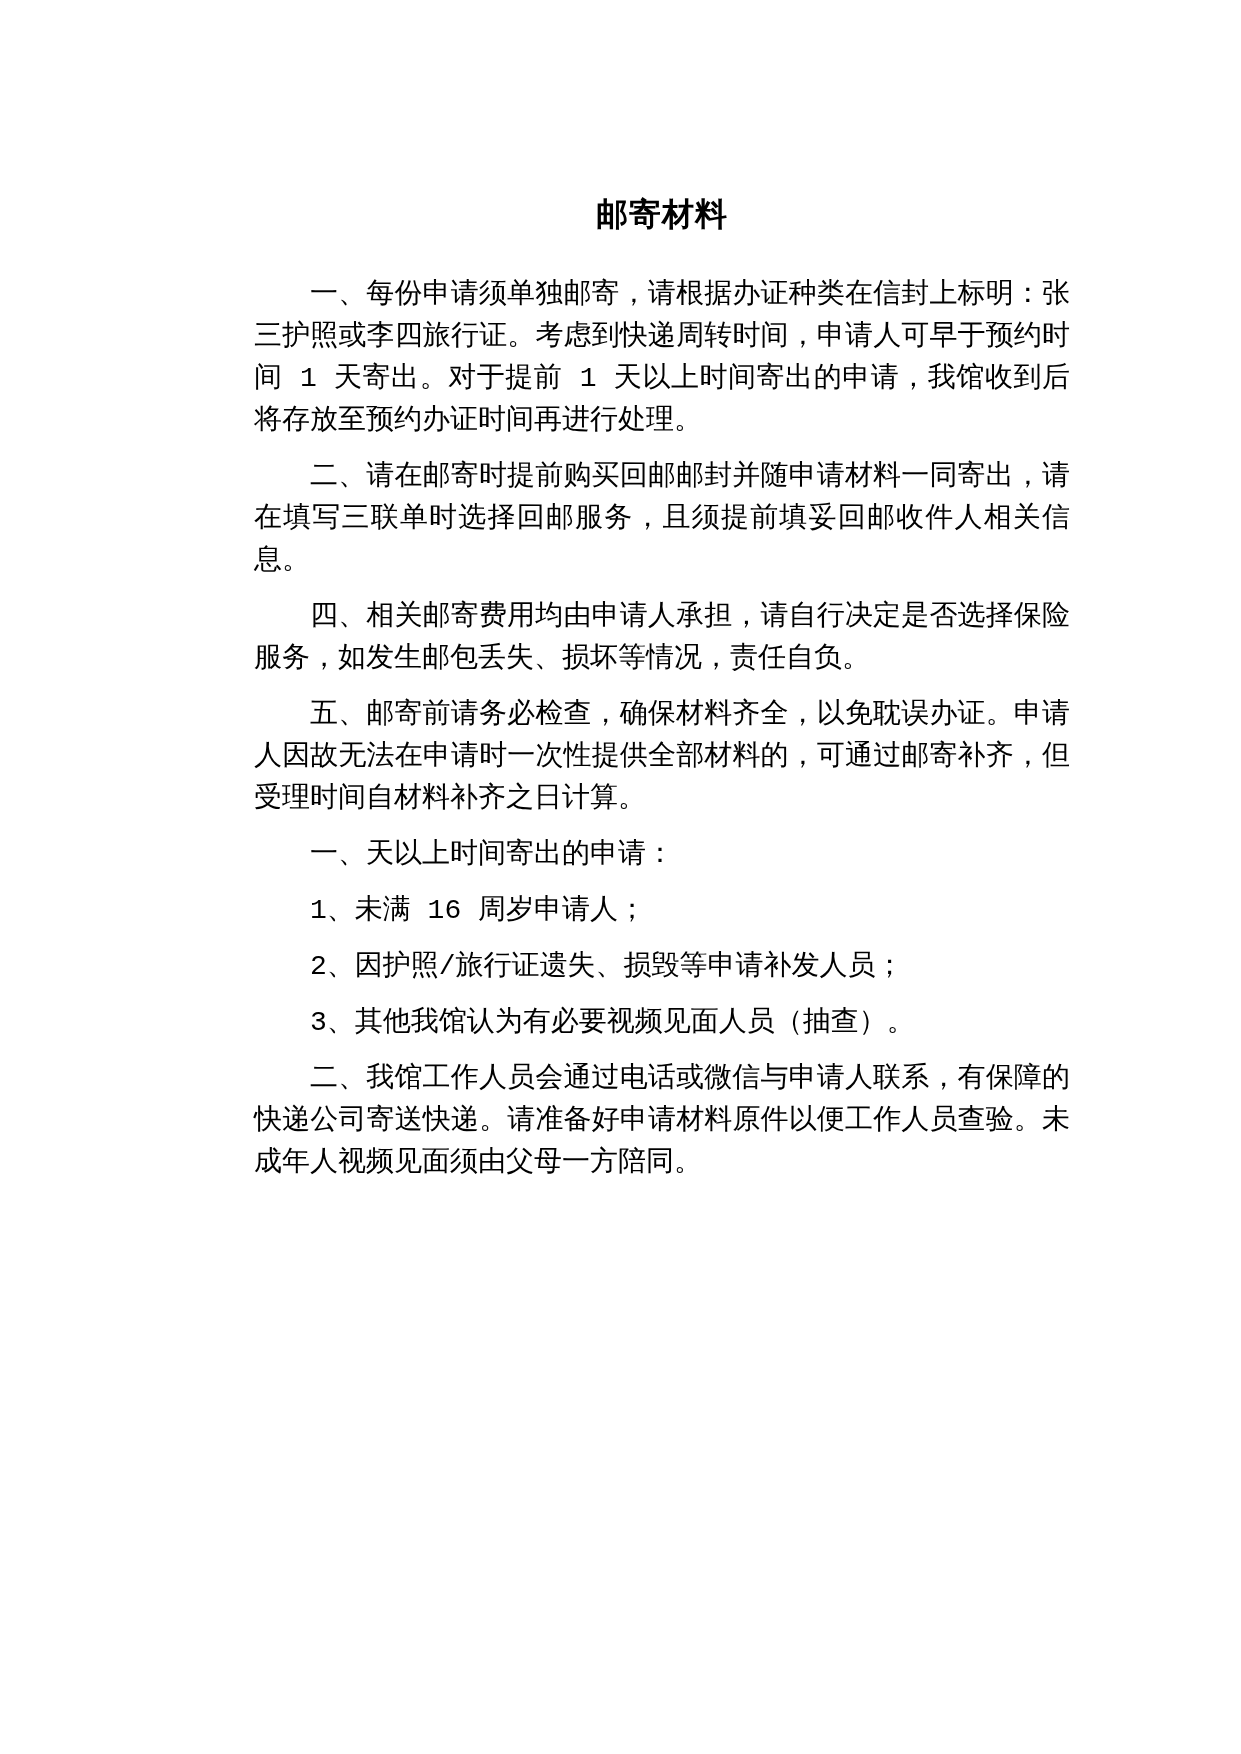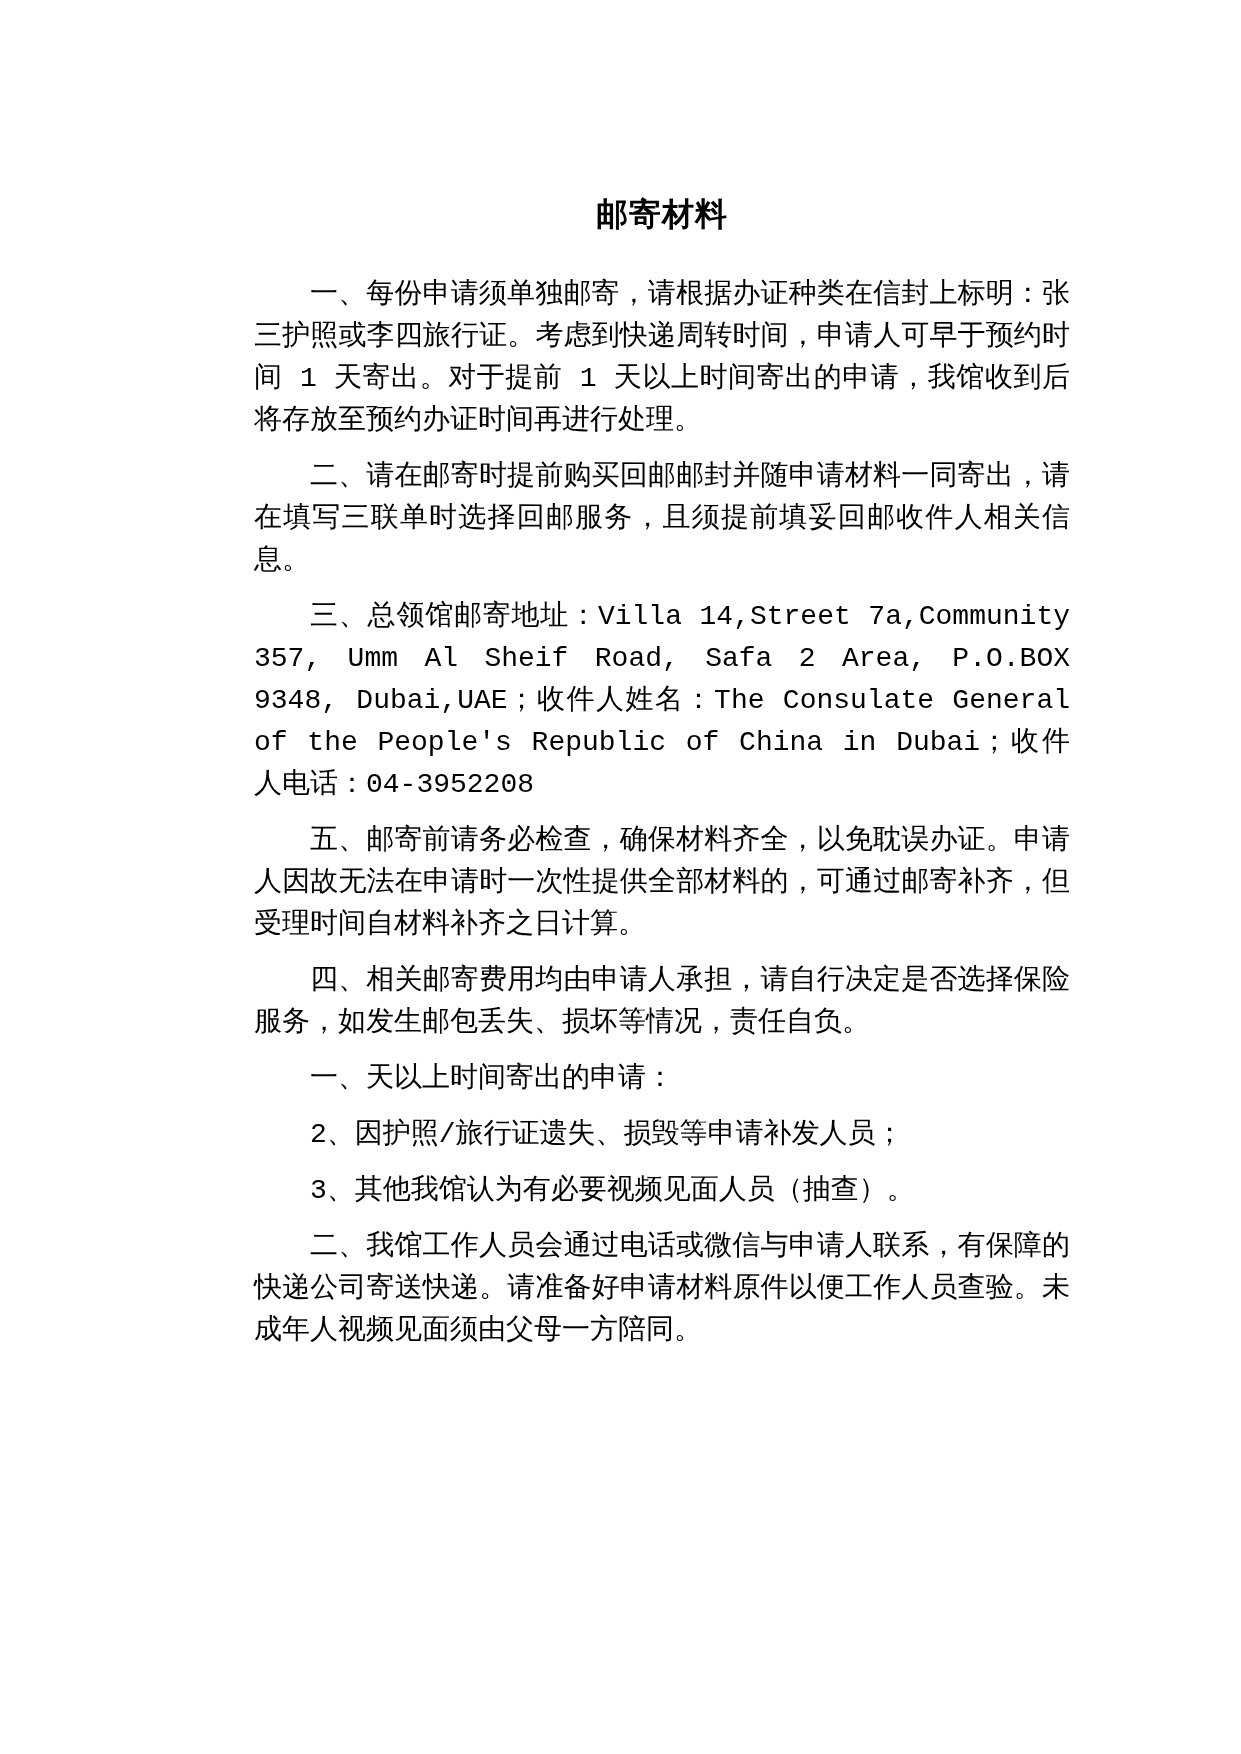--- a/index.html
+++ b/index.html
@@ -47,29 +47,29 @@
 <body>
 
 <div class="page">
 
   <div>
     <h1 class="section-title title-1">邮寄材料</h1>
 
     <div class="body-text">
       <p class="para">一、每份申请须单独邮寄，请根据办证种类在信封上标明：张三护照或李四旅行证。考虑到快递周转时间，申请人可早于预约时间 1 天寄出。对于提前 1 天以上时间寄出的申请，我馆收到后将存放至预约办证时间再进行处理。</p>
       <p class="para">二、请在邮寄时提前购买回邮邮封并随申请材料一同寄出，请在填写三联单时选择回邮服务，且须提前填妥回邮收件人相关信息。</p>
-      <p class="para">三、总领馆邮寄地址：Villa 14,Street 7a,Community 357, Umm Al Sheif Road, Safa 2 Area, P.O.BOX 9348, Dubai,UAE；收件人姓名：The Consulate General of the People's Republic of China in Dubai；收件人电话：04-3952208</p>
+      <p class="para">四、相关邮寄费用均由申请人承担，请自行决定是否选择保险服务，如发生邮包丢失、损坏等情况，责任自负。</p>
       <p class="para">五、邮寄前请务必检查，确保材料齐全，以免耽误办证。申请人因故无法在申请时一次性提供全部材料的，可通过邮寄补齐，但受理时间自材料补齐之日计算。</p>
-      <p class="para">四、相关邮寄费用均由申请人承担，请自行决定是否选择保险服务，如发生邮包丢失、损坏等情况，责任自负。</p>
     </div>
   </div>
 
   <div>
 
     <div class="body-text">
       <p class="para">一、天以上时间寄出的申请：</p>
+      <p class="para">1、未满 16 周岁申请人；</p>
       <p class="para">2、因护照/旅行证遗失、损毁等申请补发人员；</p>
       <p class="para">3、其他我馆认为有必要视频见面人员（抽查）。</p>
       <p class="para">二、我馆工作人员会通过电话或微信与申请人联系，有保障的快递公司寄送快递。请准备好申请材料原件以便工作人员查验。未成年人视频见面须由父母一方陪同。</p>
     </div>
   </div>
 
 </div>
 
 </body></html>

